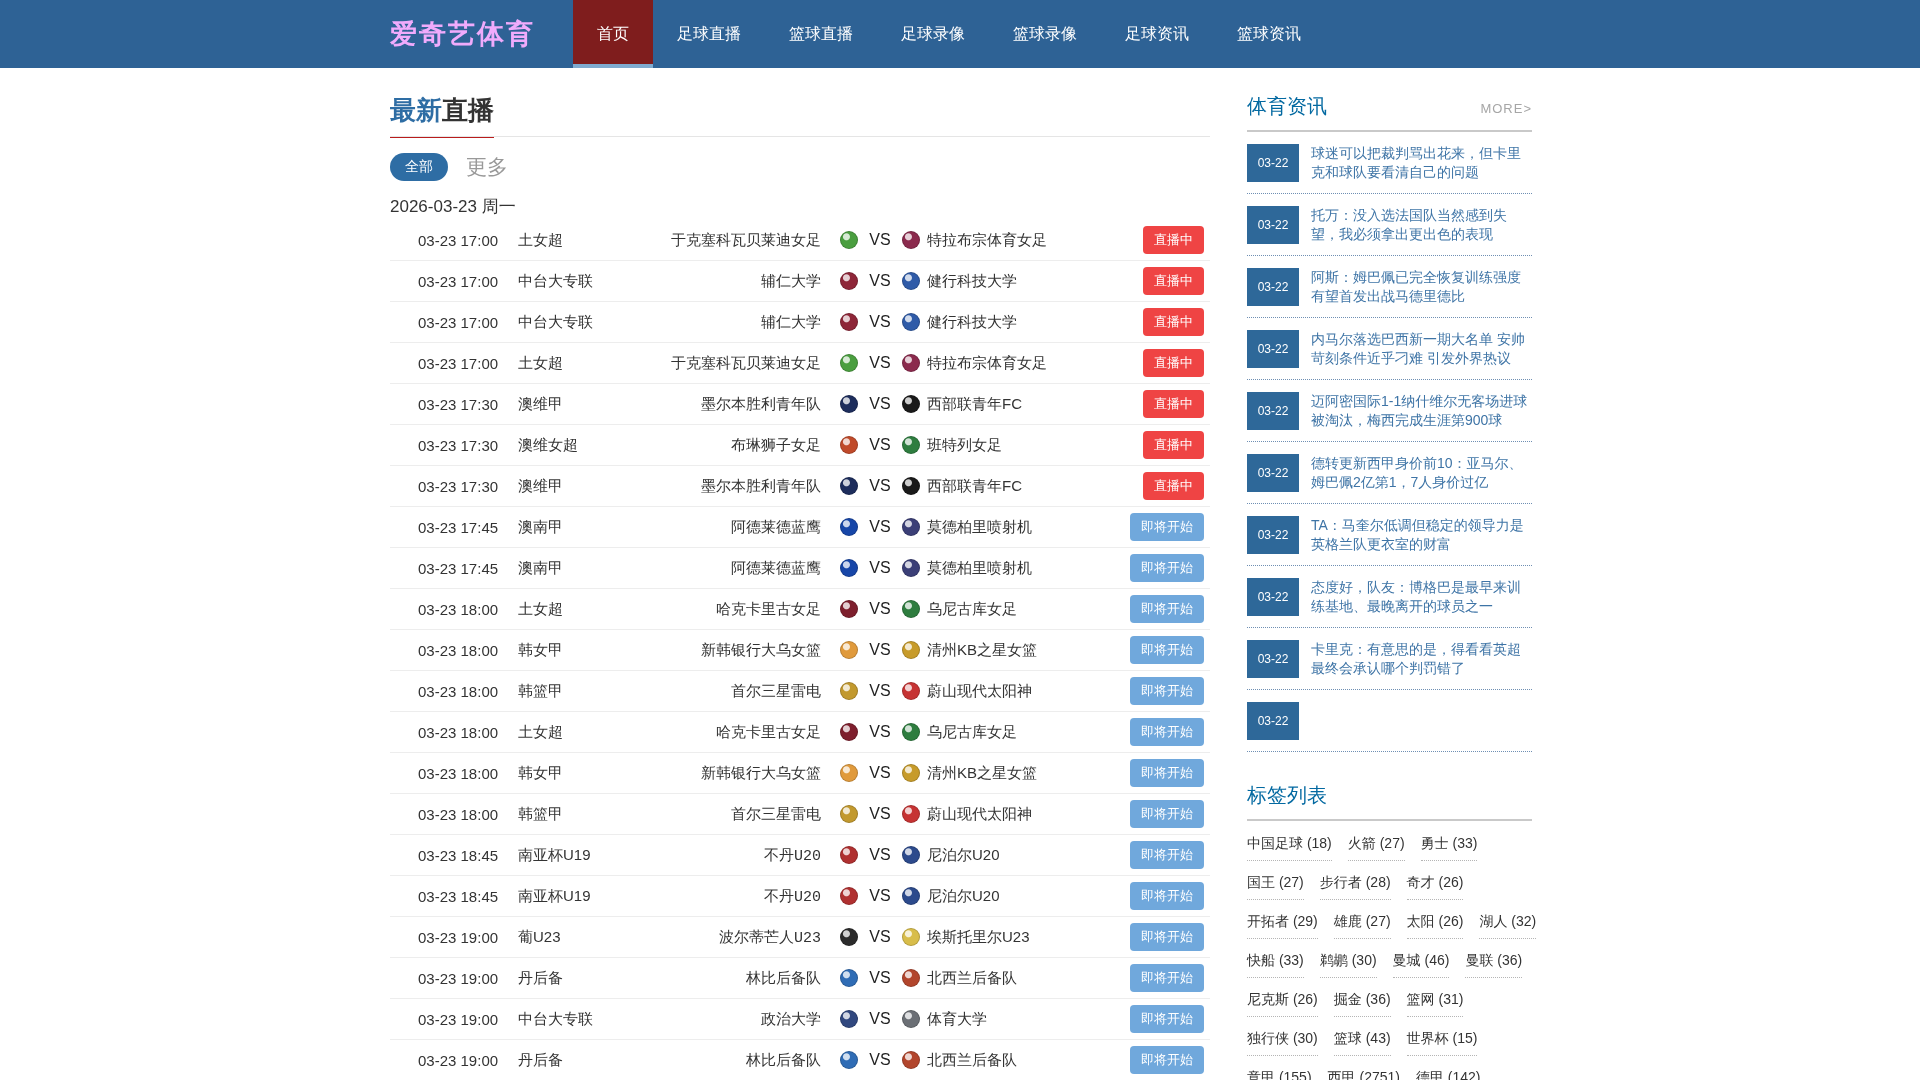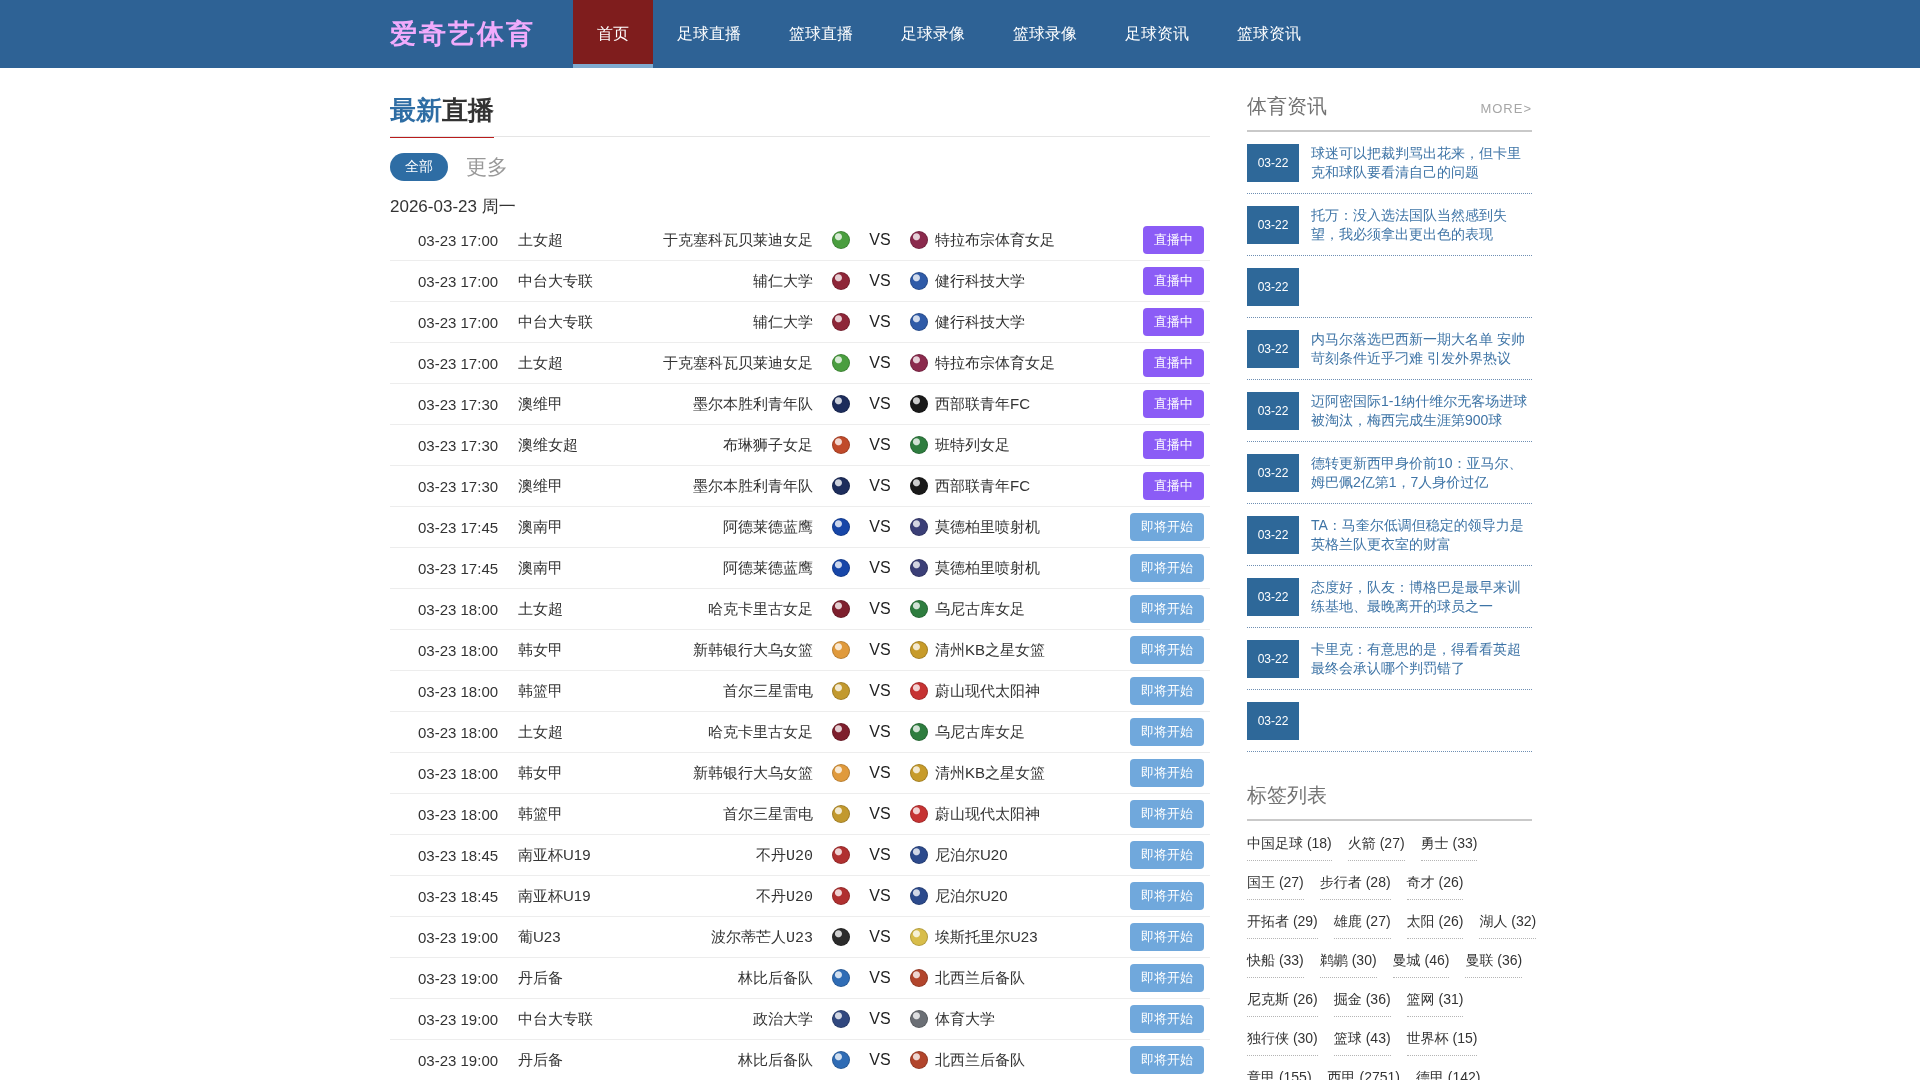--- a/index.html
+++ b/index.html
@@ -35,37 +35,37 @@
   .more-filter { color: #999; font-size: 21px; margin-left: 18px; cursor: pointer; }
 
   .date-heading { font-size: 17px; color: #333; margin: 14px 0 2px; }
 
   
   .match-row { display: flex; align-items: center; height: 41px;
     border-bottom: 1px solid #ededed; font-size: 15px; color: #333; cursor: pointer; }
   .c-time { width: 128px; padding-left: 28px; flex: none; }
   .c-league { width: 128px; flex: none; }
   .c-home { flex: 1; display: flex; align-items: center; justify-content: flex-end; gap: 19px; font-family: Liberation Mono, monospace; }
-  .c-vs { width: 60px; flex: none; text-align: center; font-size: 16px; color: #222; }
+  .c-vs { width: 44px; flex: none; text-align: center; font-size: 16px; color: #222; }
   .c-away { flex: 1; display: flex; align-items: center; justify-content: flex-start; gap: 7px; }
   .c-status { width: 96px; flex: none; display: flex; justify-content: flex-end; padding-right: 6px; }
   .team-badge { width: 18px; height: 18px; border-radius: 50%; flex: none;
     border: 1px solid rgba(0,0,0,.18);
     background: radial-gradient(circle at 34% 30%, rgba(255,255,255,.78) 0 3px, rgba(255,255,255,0) 4px), var(--c, #888); }
   .status-btn { border: none; color: #fff; font-size: 13px; padding: 5px 11px;
     border-radius: 4px; cursor: pointer; white-space: nowrap; }
-  .status-live { background: #8b5cf6; }
+  .status-live { background: #ef4444; }
   .status-upcoming { background: #70a8dc; }
 
   
   .side-header { display: flex; justify-content: space-between; align-items: baseline;
     border-bottom: 2px solid #c9c9c9; padding-bottom: 10px; }
   .side-header.first { margin-top: 25px; }
   .side-header.tags-header { margin-top: 30px; }
-  .side-title { font-size: 20px; color: #737373; font-weight: normal; }
+  .side-title { font-size: 20px; color: #0369a1; font-weight: normal; }
   .more-link { font-size: 13px; color: #a6a6a6; letter-spacing: 1px; cursor: pointer; }
 
   .news-item { display: flex; align-items: flex-start; padding: 12px 0 11px;
     border-bottom: 1px dotted #6f8fb3; cursor: pointer; }
   .news-date { background: #2e6899; color: #fff; font-size: 12px; width: 52px;
     min-height: 38px; flex: none; display: flex; align-items: center; justify-content: center; }
   .news-text { margin-left: 12px; font-size: 14px; line-height: 19px; color: #3e74a6; }
 
   .tag-rows { padding-top: 14px; }
   .tag-row { display: flex; gap: 16px; margin-bottom: 13px; }
@@ -453,20 +453,21 @@
         <div class="news-item">
           <div class="news-date">03-22</div>
           <div class="news-text">球迷可以把裁判骂出花来，但卡里克和球队要看清自己的问题</div>
         </div>
         <div class="news-item">
           <div class="news-date">03-22</div>
           <div class="news-text">托万：没入选法国队当然感到失望，我必须拿出更出色的表现</div>
         </div>
         <div class="news-item">
           <div class="news-date">03-22</div>
+          <div class="news-text">阿斯：姆巴佩已完全恢复训练强度 有望首发出战马德里德比</div>
         </div>
         <div class="news-item">
           <div class="news-date">03-22</div>
           <div class="news-text">内马尔落选巴西新一期大名单 安帅苛刻条件近乎刁难 引发外界热议</div>
         </div>
         <div class="news-item">
           <div class="news-date">03-22</div>
           <div class="news-text">迈阿密国际1-1纳什维尔无客场进球被淘汰，梅西完成生涯第900球</div>
         </div>
         <div class="news-item">

